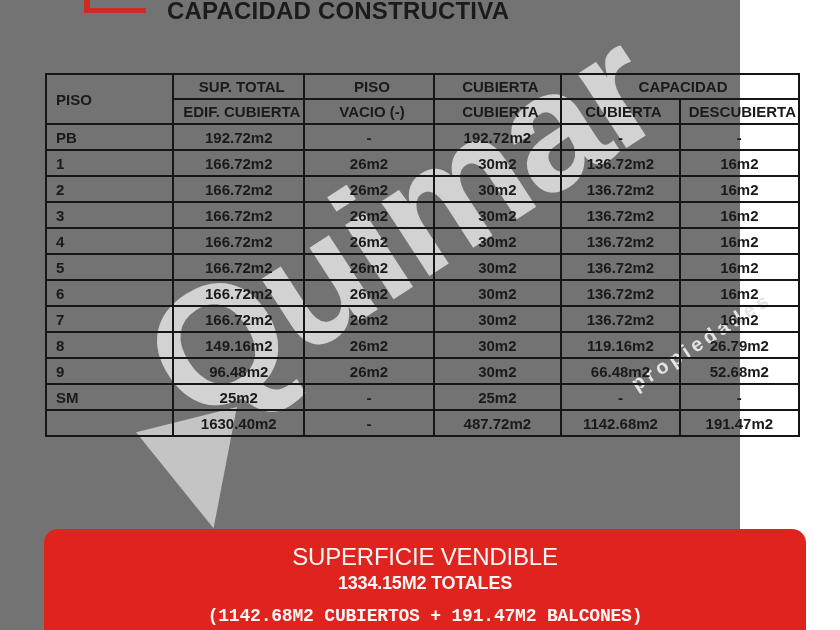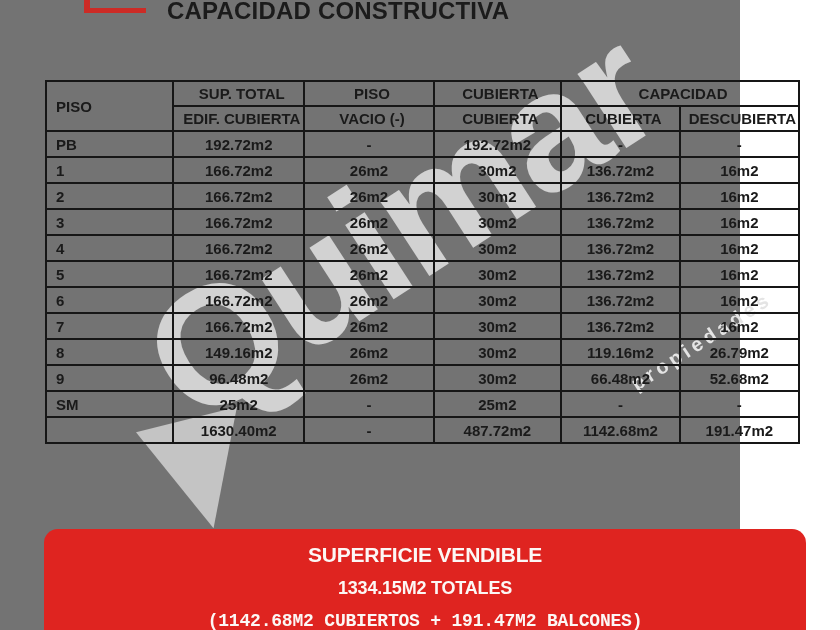--- a/index.html
+++ b/index.html
@@ -52,21 +52,21 @@
     border-left: 52px solid transparent;
     border-right: 52px solid transparent;
     border-top: 112px solid #dfdfdf;
     opacity: 0.75;
     transform: rotate(-14deg);
     pointer-events: none; z-index: 0;
   }
 
   
   table.capacity-table {
-    position: absolute; left: 45px; top: 80px;
+    position: absolute; left: 45px; top: 73px;
     width: 755px;
     border-collapse: collapse;
     z-index: 1;
     background: transparent;
   }
   .capacity-table th, .capacity-table td {
     border: 2px solid #161616;
     font-size: 15px; font-weight: bold;
     color: #1a1a1a;
     text-align: center;
@@ -81,21 +81,21 @@
   .banner {
     position: absolute; left: 44px; top: 529px;
     width: 762px; height: 118px;
     background: #df2420;
     border-radius: 14px;
     z-index: 2;
     text-align: center;
     padding-top: 14px;
     color: #fcf7f5;
   }
-  .banner-line1 { font-size: 21px; font-weight: bold; letter-spacing: -0.2px; margin-bottom: 11px; }
+  .banner-line1 { font-size: 24px; font-weight: normal; letter-spacing: -0.2px; margin-bottom: 2px; }
   .banner-line2 { font-size: 18px; font-weight: bold; letter-spacing: -0.2px; margin-bottom: 12px; }
   .banner-line3 { font-size: 18px; font-weight: bold; letter-spacing: -0.2px; font-family: Liberation Mono, monospace; }
 </style>
 </head>
 <body>
 
 <div class="canvas">
 
   <div class="logo-fragment"></div>
 

